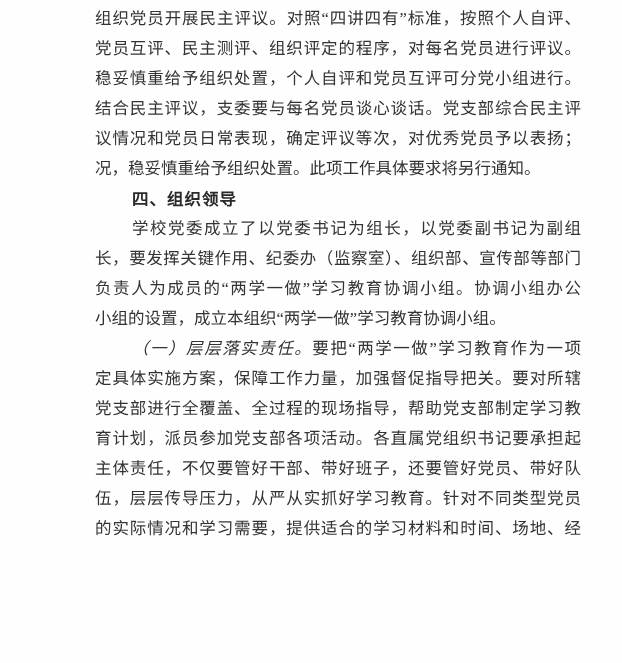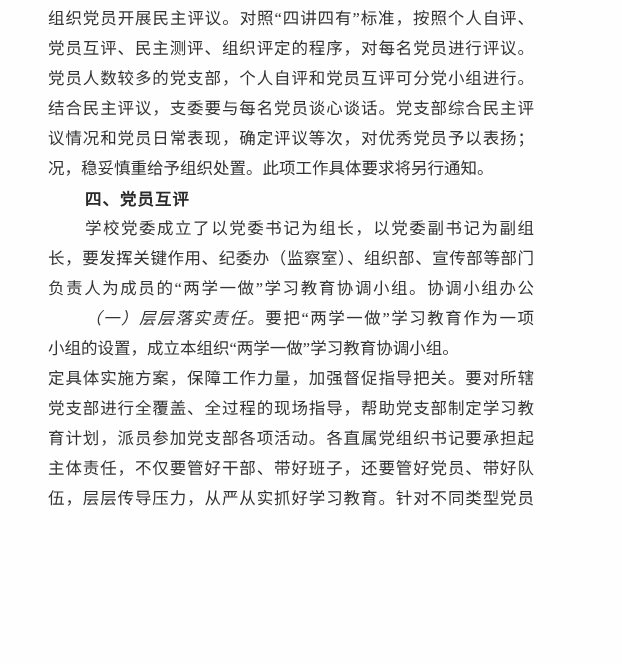--- a/index.html
+++ b/index.html
@@ -10,21 +10,21 @@
     overflow: hidden;
     background: #ffffff;
   }
   .page {
     box-sizing: border-box;
     width: 622px;
     height: 663px;
     background: #fefefe;
     font-family: "Liberation Serif", "DejaVu Serif", serif;
     color: #333333;
-    padding: 4px 60px 0 48px;
+    padding: 4px 60px 0 95px;
   }
   .text-block {
     width: 486px;
   }
   .line {
     height: 30px;
     line-height: 30px;
     font-size: 16.5px;
     overflow: hidden;
     white-space: nowrap;
@@ -52,29 +52,30 @@
     font-style: italic;
   }
 </style>
 </head>
 <body style="background: rgb(254, 254, 254);">
 
 <div class="page" style="background: rgb(254, 254, 254); color: rgb(51, 51, 51);">
   <div class="text-block">
       <div class="line justify"><span class="seg-body">组织党员开展民主评议。对照“四讲四有”标准，按照个人自评、</span></div>
       <div class="line justify"><span class="seg-body">党员互评、民主测评、组织评定的程序，对每名党员进行评议。</span></div>
-      <div class="line justify"><span class="seg-body">党员人数较多的党支部，个人自评和党员互评可分党小组进行。</span></div>
+      <div class="line justify"><span class="seg-body">稳妥慎重给予组织处置，个人自评和党员互评可分党小组进行。</span></div>
       <div class="line justify"><span class="seg-body">结合民主评议，支委要与每名党员谈心谈话。党支部综合民主评</span></div>
       <div class="line justify"><span class="seg-body">议情况和党员日常表现，确定评议等次，对优秀党员予以表扬；</span></div>
       <div class="line"><span class="seg-body">况，稳妥慎重给予组织处置。此项工作具体要求将另行通知。</span></div>
-      <div class="line indent"><span class="seg-heading">四、党员互评</span></div>
+      <div class="line indent"><span class="seg-heading">四、组织领导</span></div>
       <div class="line justify indent"><span class="seg-body">学校党委成立了以党委书记为组长，以党委副书记为副组</span></div>
       <div class="line justify"><span class="seg-body">长，要发挥关键作用、纪委办（监察室）、组织部、宣传部等部门</span></div>
       <div class="line justify"><span class="seg-body">负责人为成员的“两学一做”学习教育协调小组。协调小组办公</span></div>
+      <div class="line"><span class="seg-body">小组的设置，成立本组织“两学一做”学习教育协调小组。</span></div>
       <div class="line justify indent"><span class="seg-kaiti">（一）层层落实责任。</span><span class="seg-body">要把“两学一做”学习教育作为一项</span></div>
-      <div class="line"><span class="seg-body">小组的设置，成立本组织“两学一做”学习教育协调小组。</span></div>
       <div class="line justify"><span class="seg-body">定具体实施方案，保障工作力量，加强督促指导把关。要对所辖</span></div>
       <div class="line justify"><span class="seg-body">党支部进行全覆盖、全过程的现场指导，帮助党支部制定学习教</span></div>
       <div class="line justify"><span class="seg-body">育计划，派员参加党支部各项活动。各直属党组织书记要承担起</span></div>
       <div class="line justify"><span class="seg-body">主体责任，不仅要管好干部、带好班子，还要管好党员、带好队</span></div>
       <div class="line justify"><span class="seg-body">伍，层层传导压力，从严从实抓好学习教育。针对不同类型党员</span></div>
+      <div class="line justify"><span class="seg-body">的实际情况和学习需要，提供适合的学习材料和时间、场地、经</span></div>
     </div>
 </div>
 
 </body></html>

